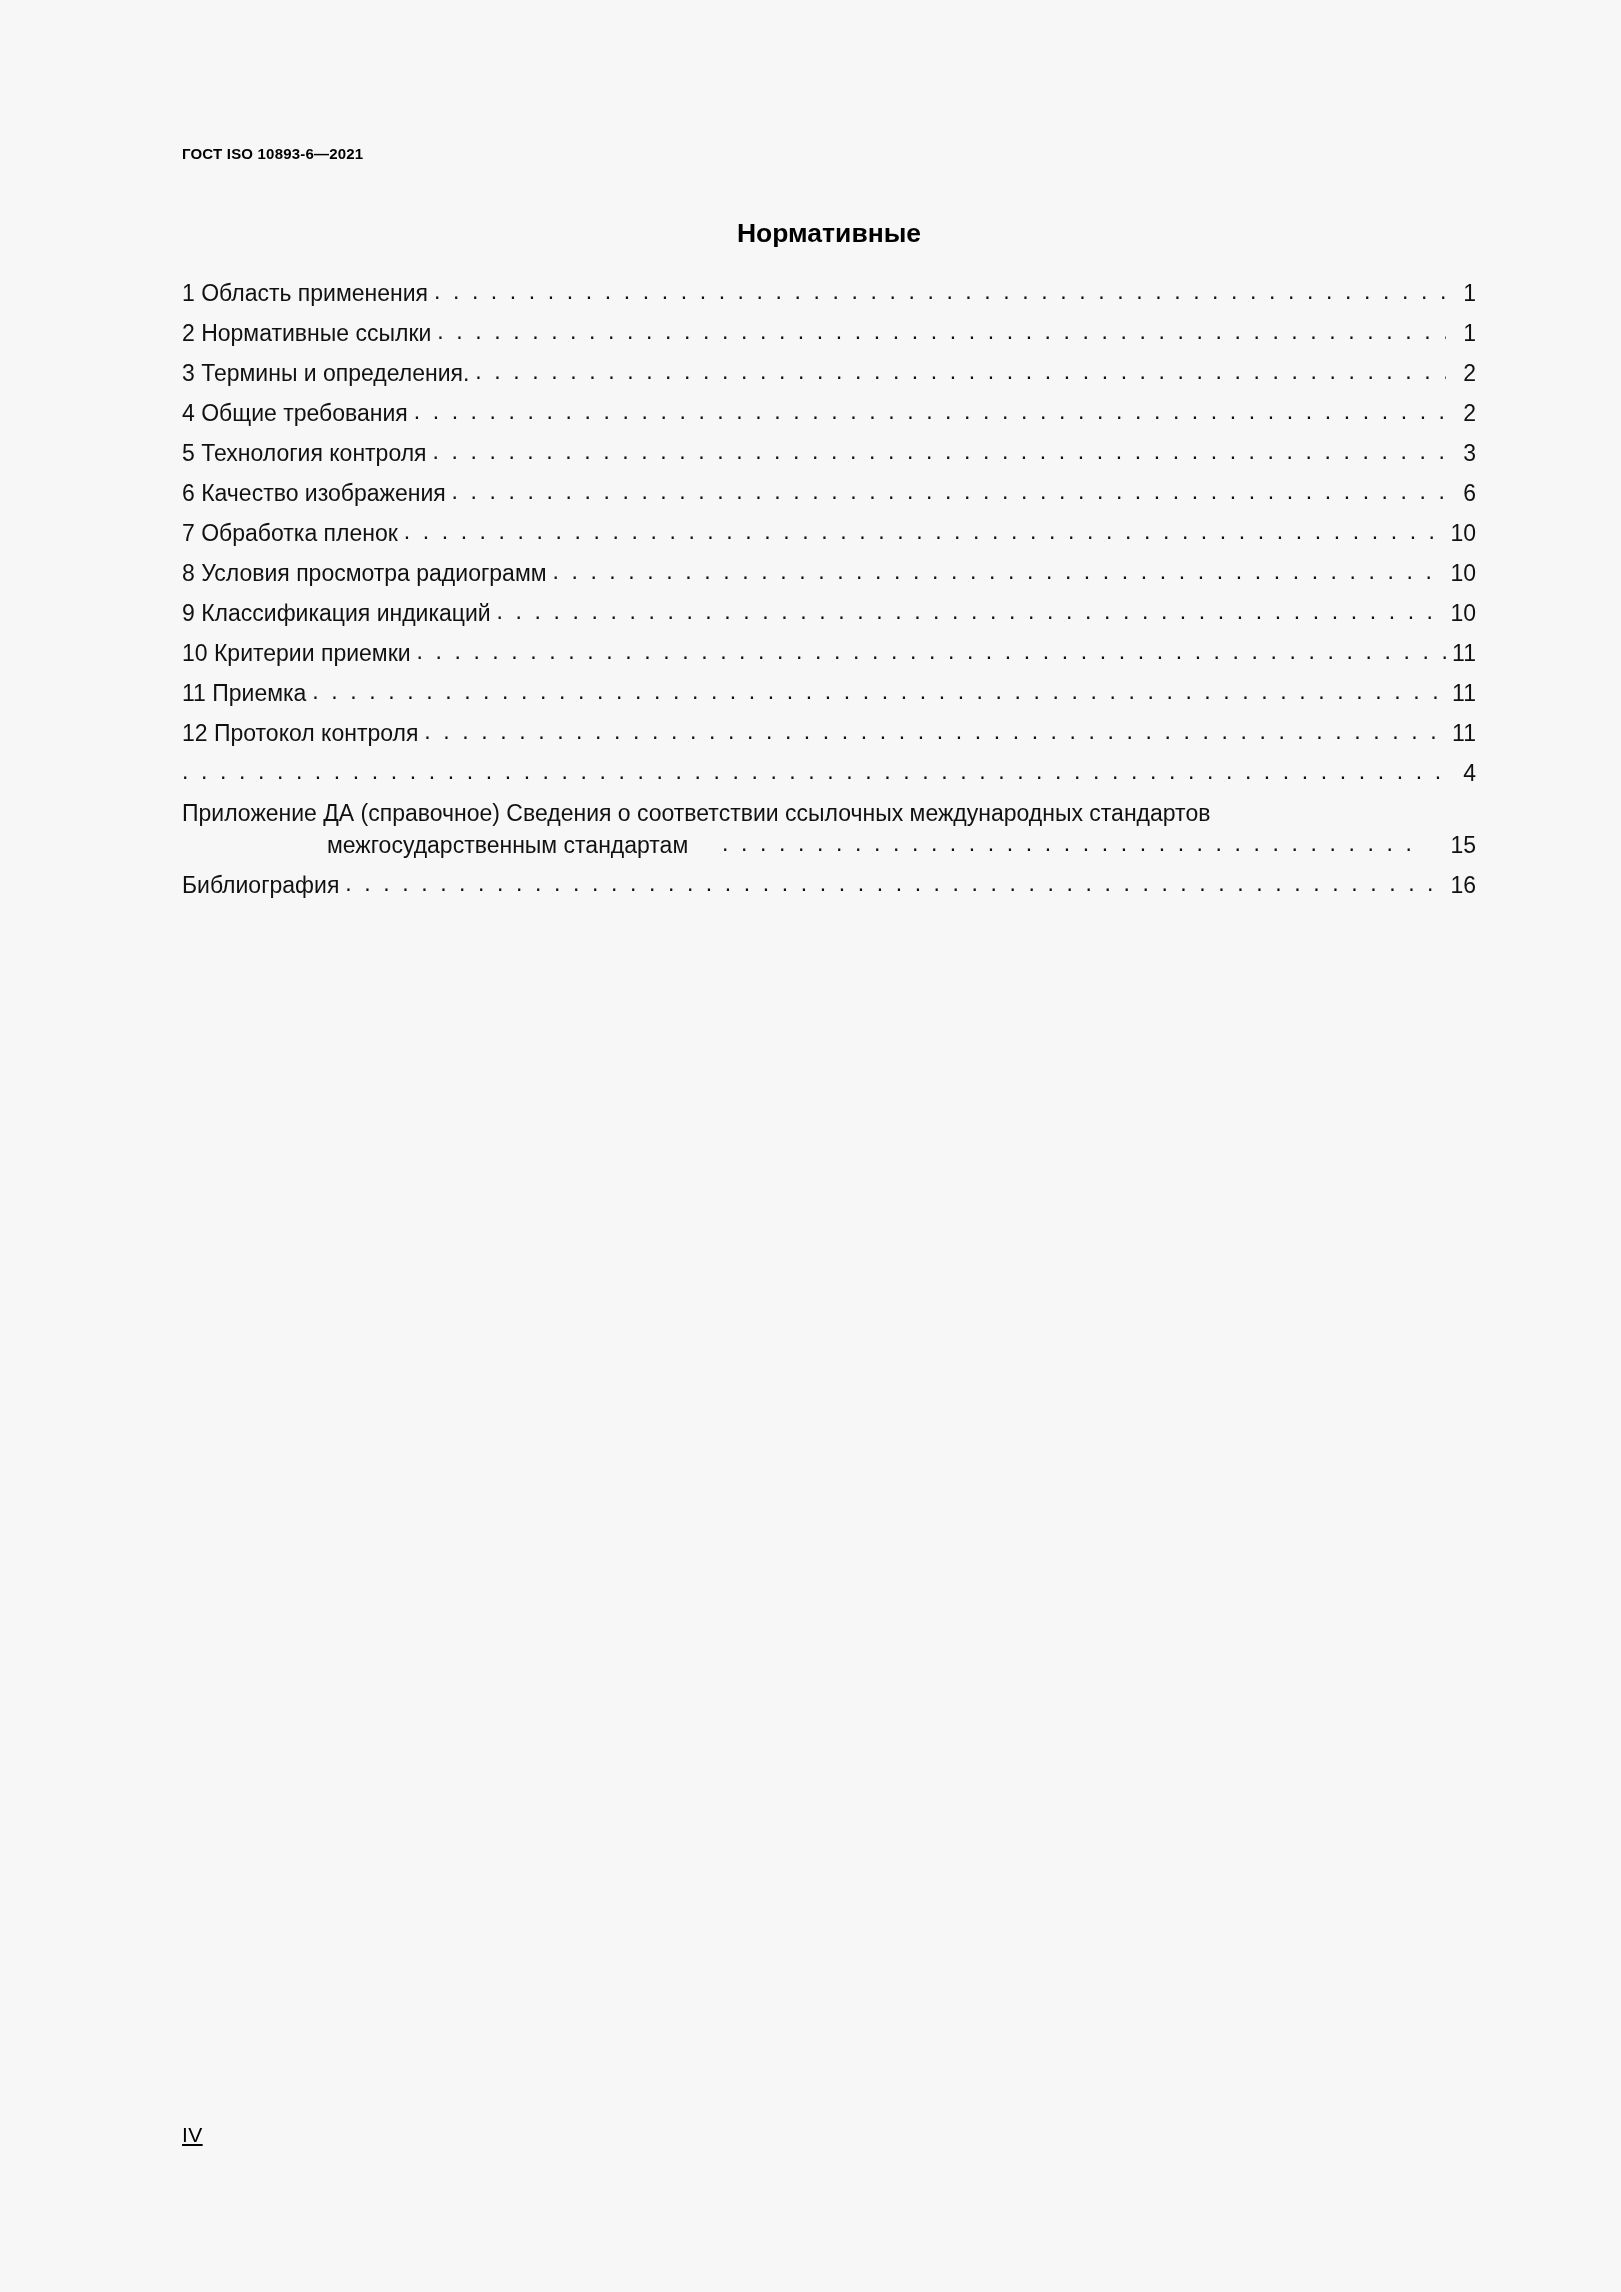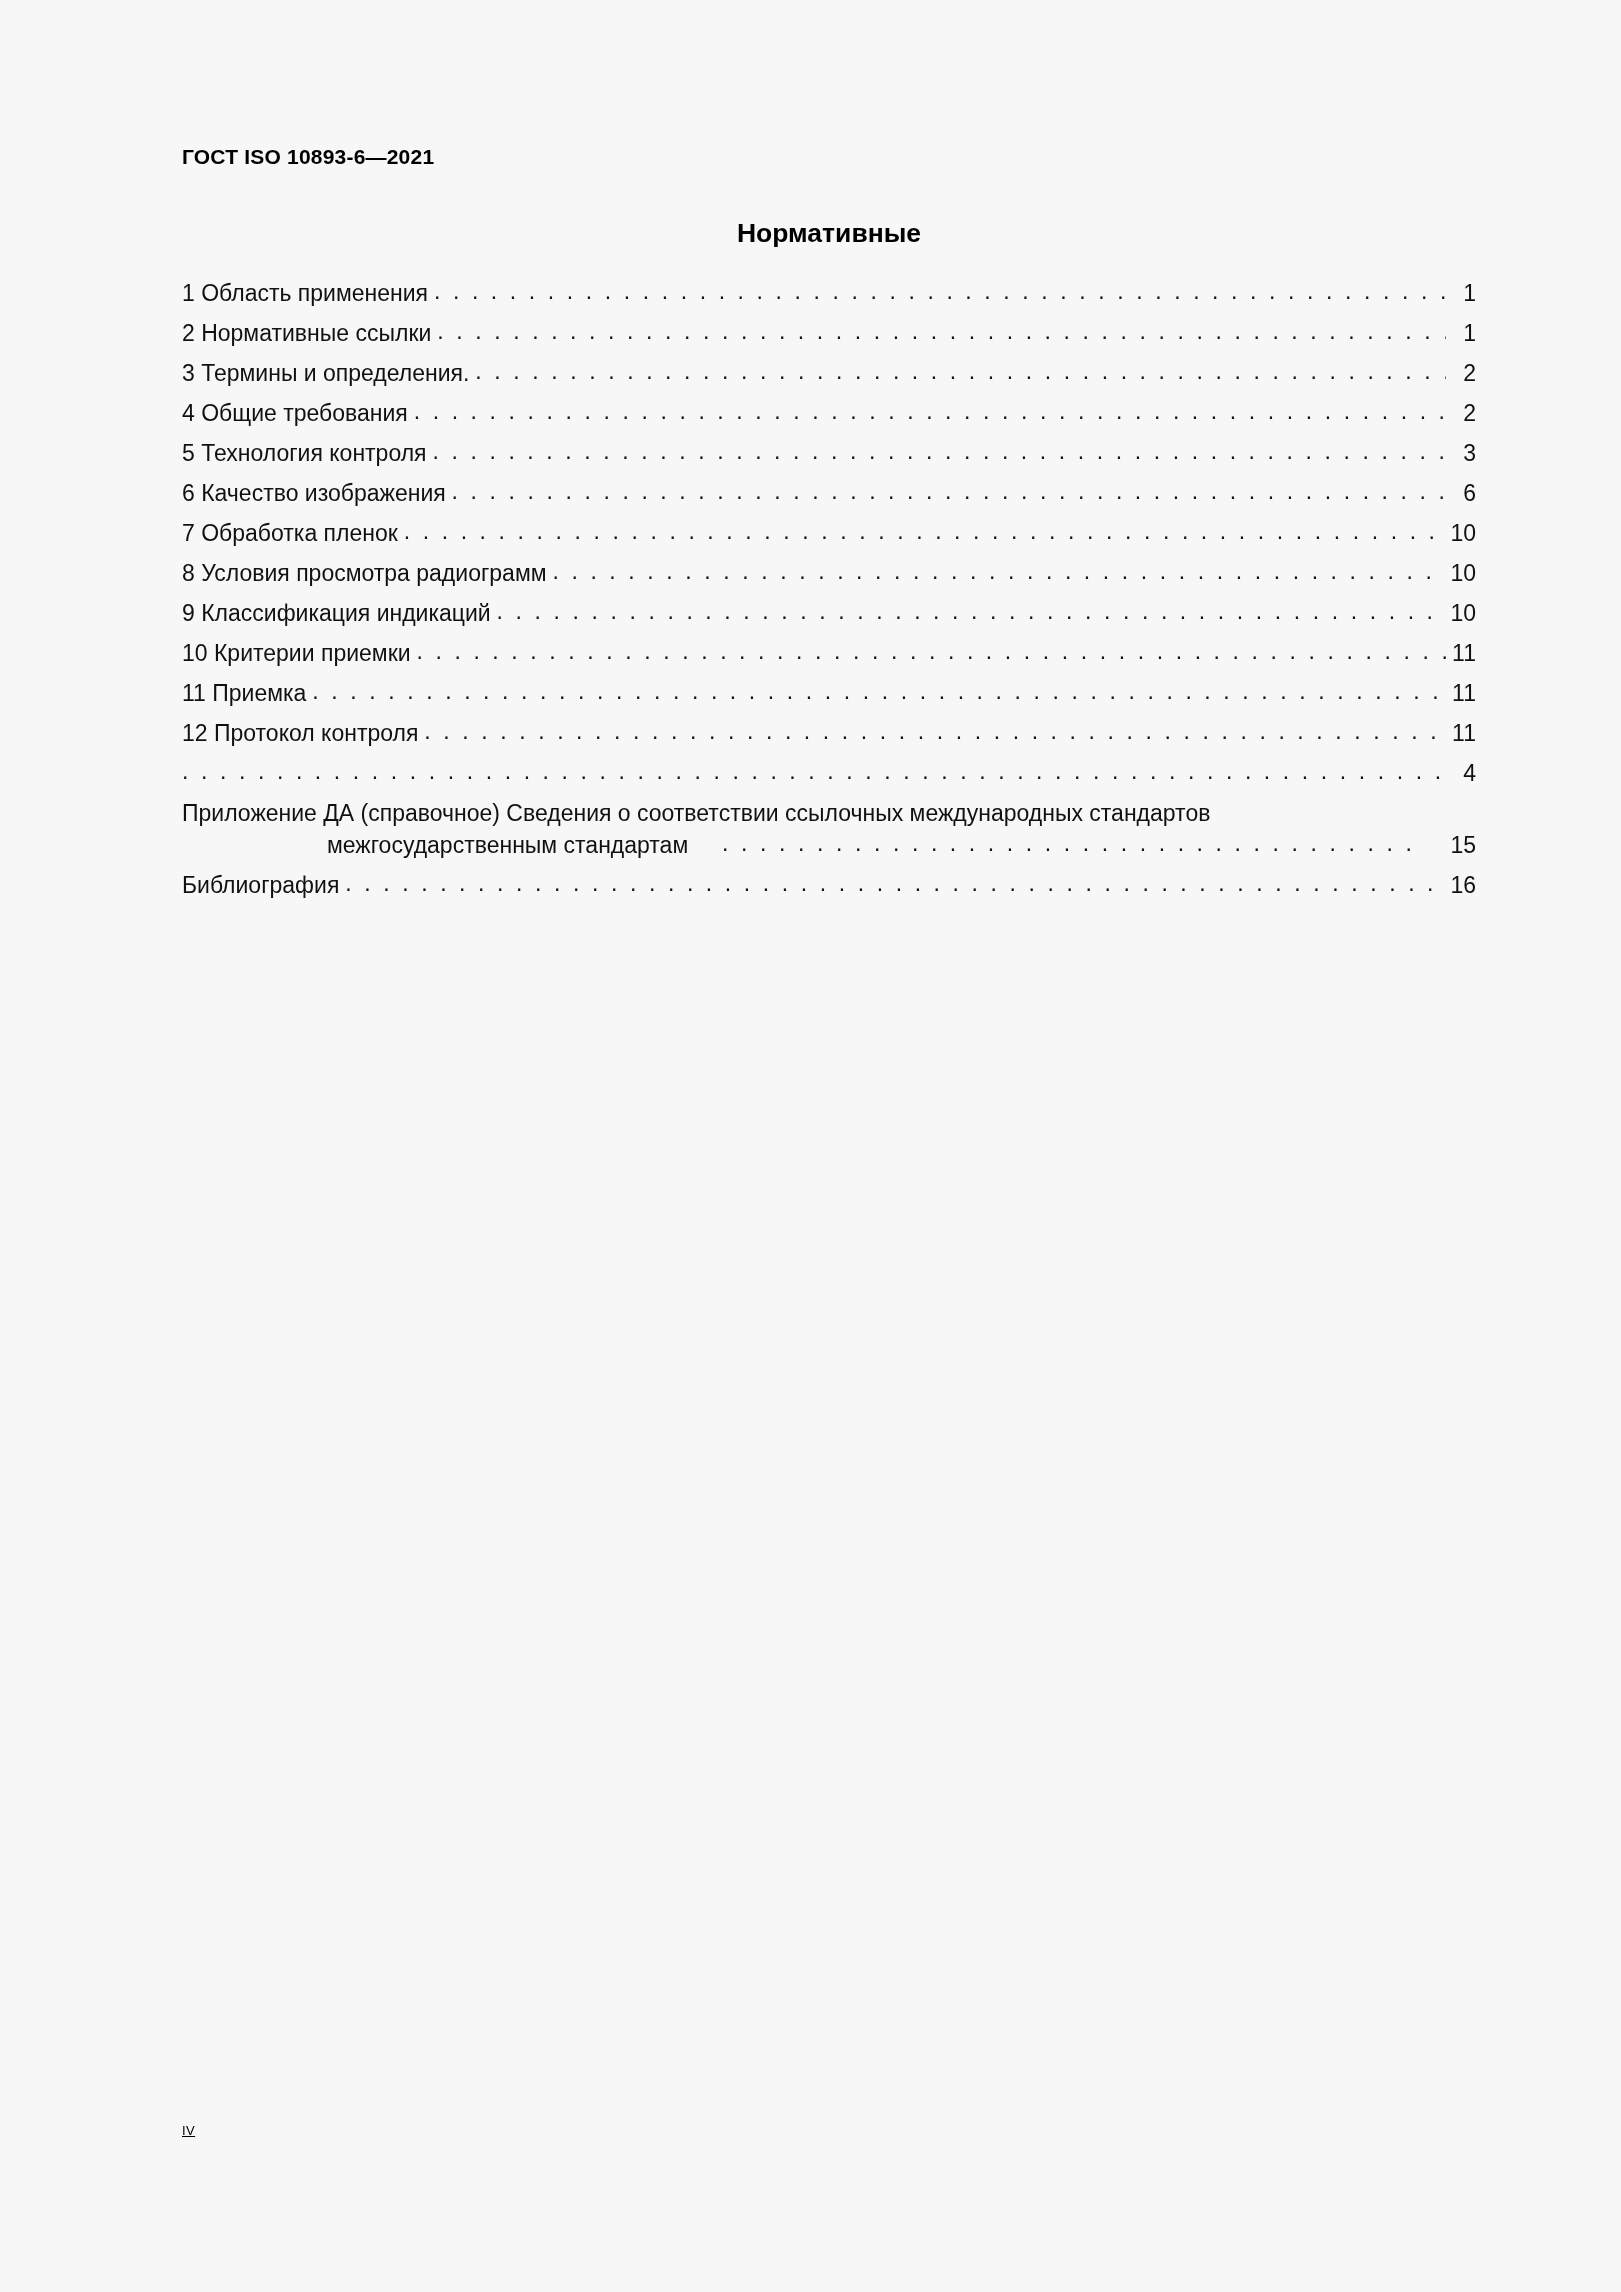--- a/index.html
+++ b/index.html
@@ -25,21 +25,21 @@
     position: absolute;
     left: 182px;
     top: 0;
     width: 1313px;
     height: 2293px;
   }
   .doc-header {
     position: absolute;
     top: 145px;
     left: 0;
-    font-size: 21px;
+    font-size: 15px;
     font-weight: bold;
     letter-spacing: 0.2px;
     white-space: nowrap;
   }
   .toc-title {
     position: absolute;
     top: 218px;
     left: 0;
     width: 1294px;
     text-align: center;
@@ -95,21 +95,21 @@
     align-items: flex-end;
     padding-left: 145px;
     margin-top: 8.8px;
     white-space: nowrap;
     gap: 28px;
   }
   .folio {
     position: absolute;
     left: 0;
     top: 2123px;
-    font-size: 13px;
+    font-size: 21px;
     letter-spacing: 0.4px;
     text-decoration: underline;
   }
 </style>
 </head>
 <body>
 
 <div class="page">
   <div class="page-inner">
 

